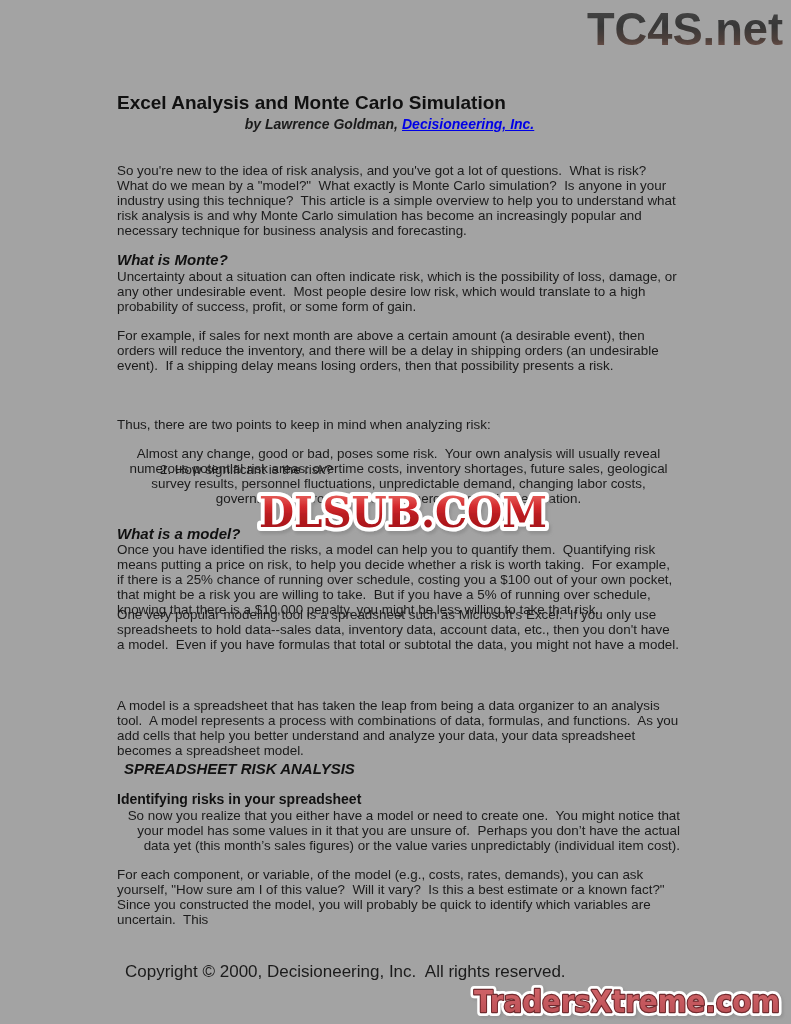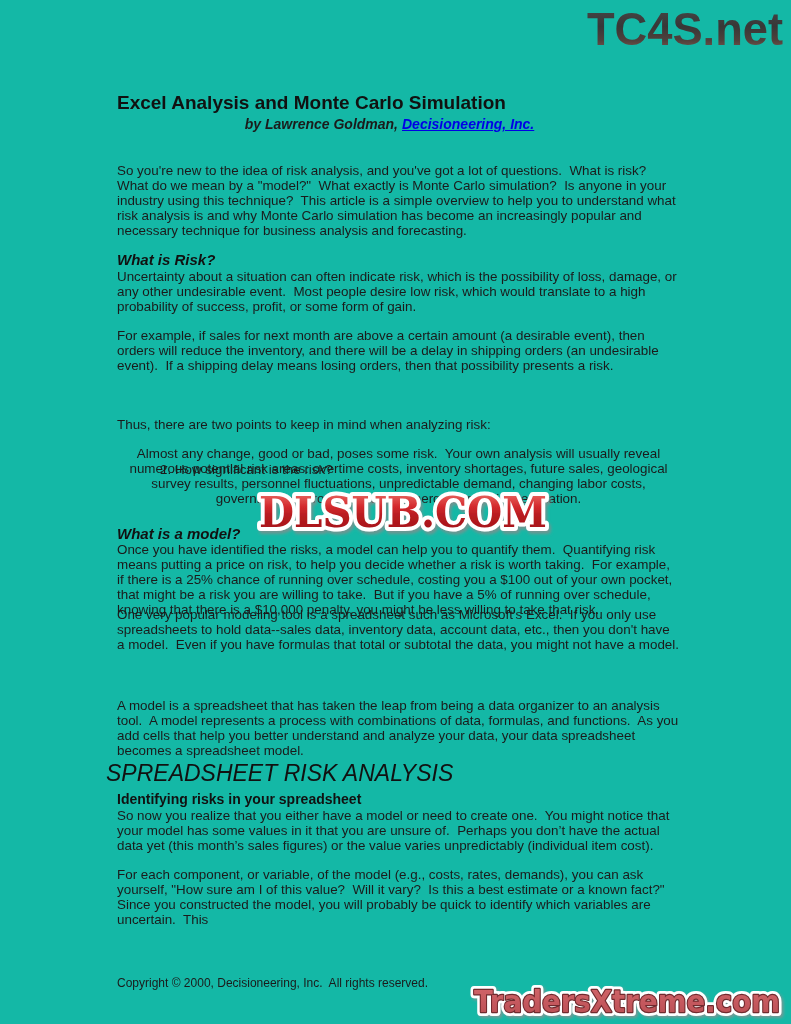--- a/index.html
+++ b/index.html
@@ -1,19 +1,19 @@
 <!DOCTYPE html>
 <html><head>
 <meta charset="utf-8">
 <style>
   * { margin:0; padding:0; box-sizing:border-box; }
   html,body { background:#ffffff; }
   .page {
     position:relative; width:791px; height:1024px;
-    background:#14b8a6; overflow:hidden;
+    background:#a3a3a3; overflow:hidden;
     font-family:"Liberation Sans", sans-serif; color:#1b1b1b;
   }
   .abs { position:absolute; }
   .para {
     position:absolute; left:117px; width:563px;
     font-size:13.4px; line-height:15px; white-space:pre-wrap;
   }
   .page-title {
     position:absolute; left:117px; top:92px;
     font-size:19px; font-weight:bold; color:#111;
@@ -23,31 +23,31 @@
     text-align:center; font-size:14px; font-weight:bold; font-style:italic;
   }
   .byline a {
     color:#0000e6; text-decoration:underline; cursor:pointer; margin-left:4px;
   }
   .h-section {
     position:absolute; left:117px;
     font-size:15px; font-weight:bold; font-style:italic; color:#111;
   }
   .h-major {
-    position:absolute; left:106px;
-    font-size:23px; font-weight:normal; font-style:italic; color:#111;
+    position:absolute; left:124px;
+    font-size:15px; font-weight:bold; font-style:italic; color:#111;
   }
   .h-sub {
     position:absolute; left:117px;
     font-size:14px; font-weight:bold; color:#111;
   }
   .list-item { padding-left:43px; }
   .footer-line {
-    position:absolute; left:117px; top:962px;
-    font-size:12px; white-space:pre-wrap;margin-top:14px;
+    position:absolute; left:125px; top:962px;
+    font-size:17px; white-space:pre-wrap;
   }
   svg { display:block; }
 </style>
 </head>
 <body>
 
 <div class="page">
 
   <svg class="abs" style="left:583px; top:1px;" width="205" height="56" viewBox="0 0 205 56">
     <defs>
@@ -61,21 +61,21 @@
     <text x="102" y="44" text-anchor="middle" textLength="196" lengthAdjust="spacingAndGlyphs" font-family="Liberation Sans, sans-serif" font-size="46" font-weight="bold" fill="url(#gradTc4s)">TC4S.net</text>
   </svg>
 
   <div class="page-title">Excel Analysis and Monte Carlo Simulation</div>
   <div class="byline">
     <span>by Lawrence Goldman,</span><a>Decisioneering, Inc.</a>
   </div>
 
   <div class="para" style="top:163px;">So you're new to the idea of risk analysis, and you've got a lot of questions.  What is risk?  What do we mean by a "model?"  What exactly is Monte Carlo simulation?  Is anyone in your industry using this technique?  This article is a simple overview to help you to understand what risk analysis is and why Monte Carlo simulation has become an increasingly popular and necessary technique for business analysis and forecasting.</div>
 
-  <div class="h-section" style="top:251px;">What is Risk?</div>
+  <div class="h-section" style="top:251px;">What is Monte?</div>
   <div class="para" style="top:269px;">Uncertainty about a situation can often indicate risk, which is the possibility of loss, damage, or any other undesirable event.  Most people desire low risk, which would translate to a high probability of success, profit, or some form of gain.</div>
   <div class="para" style="top:328px;">For example, if sales for next month are above a certain amount (a desirable event), then orders will reduce the inventory, and there will be a delay in shipping orders (an undesirable event).  If a shipping delay means losing orders, then that possibility presents a risk.</div>
 
   <div class="para" style="top:387px;">
     <div>Thus, there are two points to keep in mind when analyzing risk:</div>
     <div class="list-item">2. How significant is the risk?</div>
   </div>
 
   <div class="para" style="top:446px;text-align:center;">Almost any change, good or bad, poses some risk.  Your own analysis will usually reveal numerous potential risk areas: overtime costs, inventory shortages, future sales, geological survey results, personnel fluctuations, unpredictable demand, changing labor costs, government approvals, potential mergers, pending legislation.</div>
 
@@ -96,21 +96,21 @@
     </g>
   </svg>
 
   <div class="h-section" style="top:525px;">What is a model?</div>
   <div class="para" style="top:542px;">Once you have identified the risks, a model can help you to quantify them.  Quantifying risk means putting a price on risk, to help you decide whether a risk is worth taking.  For example, if there is a 25% chance of running over schedule, costing you a $100 out of your own pocket, that might be a risk you are willing to take.  But if you have a 5% of running over schedule, knowing that there is a $10,000 penalty, you might be less willing to take that risk.</div>
   <div class="para" style="top:607px;">One very popular modeling tool is a spreadsheet such as Microsoft's Excel.  If you only use spreadsheets to hold data--sales data, inventory data, account data, etc., then you don't have a model.  Even if you have formulas that total or subtotal the data, you might not have a model.</div>
   <div class="para" style="top:690px;margin-top:8px;">A model is a spreadsheet that has taken the leap from being a data organizer to an analysis tool.  A model represents a process with combinations of data, formulas, and functions.  As you add cells that help you better understand and analyze your data, your data spreadsheet becomes a spreadsheet model.</div>
 
   <div class="h-major" style="top:760px;">SPREADSHEET RISK ANALYSIS</div>
   <div class="h-sub" style="top:791px;">Identifying risks in your spreadsheet</div>
-  <div class="para" style="top:808px;">So now you realize that you either have a model or need to create one.  You might notice that your model has some values in it that you are unsure of.  Perhaps you don’t have the actual data yet (this month’s sales figures) or the value varies unpredictably (individual item cost).</div>
+  <div class="para" style="top:808px;text-align:right;">So now you realize that you either have a model or need to create one.  You might notice that your model has some values in it that you are unsure of.  Perhaps you don’t have the actual data yet (this month’s sales figures) or the value varies unpredictably (individual item cost).</div>
   <div class="para" style="top:867px;">For each component, or variable, of the model (e.g., costs, rates, demands), you can ask yourself, "How sure am I of this value?  Will it vary?  Is this a best estimate or a known fact?"  Since you constructed the model, you will probably be quick to identify which variables are uncertain.  This</div>
 
   <div class="footer-line">Copyright © 2000, Decisioneering, Inc.  All rights reserved.</div>
 
   <svg class="abs" style="left:466px; top:979px;" width="325" height="45" viewBox="0 0 325 45">
     <defs>
       <linearGradient id="gradTraders" x1="0" y1="0" x2="0" y2="1">
         <stop offset="0%" stop-color="#d4686c"></stop>
         <stop offset="100%" stop-color="#b84c52"></stop>
       </linearGradient>

